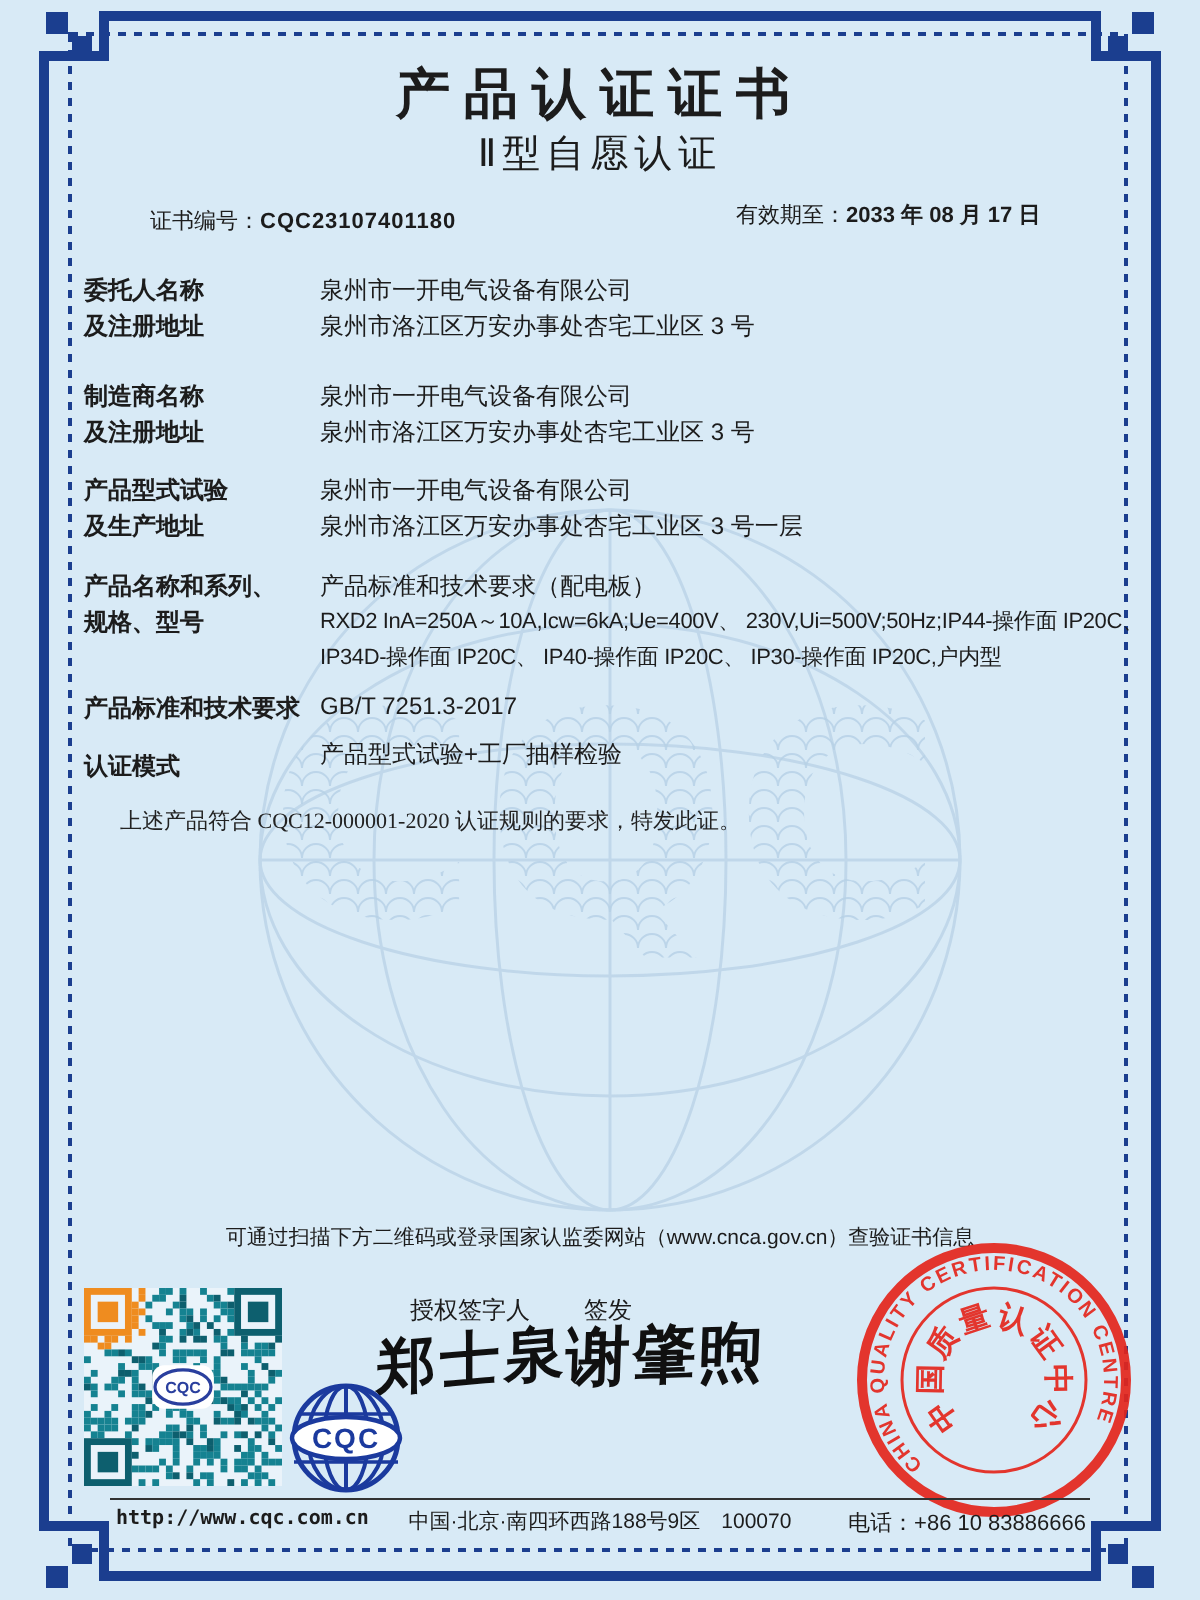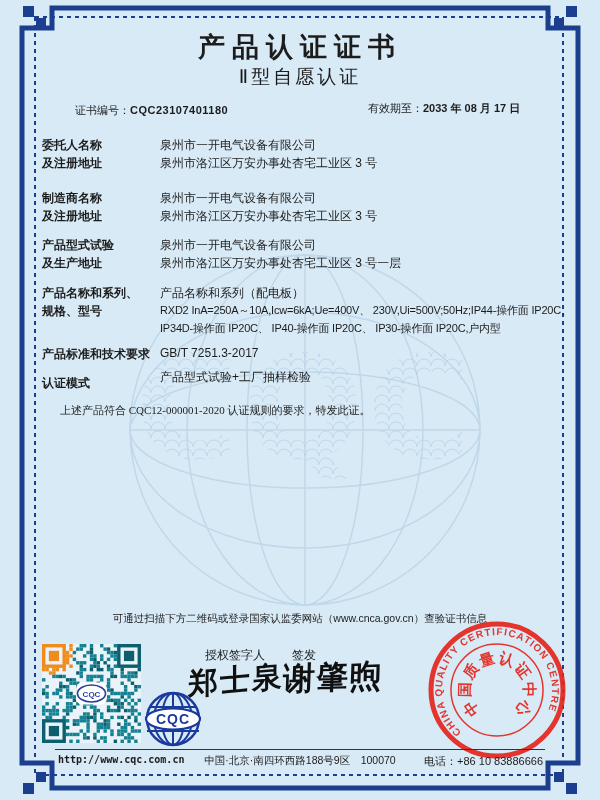--- a/index.html
+++ b/index.html
@@ -91,21 +91,21 @@
   <span class="abs val" style="top:190px">泉州市一开电气设备有限公司</span>
   <span class="abs lbl" style="top:208px">及注册地址</span>
   <span class="abs val" style="top:208px">泉州市洛江区万安办事处杏宅工业区 3 号</span>
 
   <span class="abs lbl" style="top:237px">产品型式试验</span>
   <span class="abs val" style="top:237px">泉州市一开电气设备有限公司</span>
   <span class="abs lbl" style="top:255px">及生产地址</span>
   <span class="abs val" style="top:255px">泉州市洛江区万安办事处杏宅工业区 3 号一层</span>
 
   <span class="abs lbl" style="top:285px">产品名称和系列、</span>
-  <span class="abs val" style="top:285px">产品名称和系列（配电板）</span>
+  <span class="abs val" style="top:285px">产品标准和技术要求（配电板）</span>
   <span class="abs lbl" style="top:303px">规格、型号</span>
   <span class="abs val sm" style="top:303px">RXD2 InA=250A～10A,Icw=6kA;Ue=400V、 230V,Ui=500V;50Hz;IP44-操作面 IP20C、</span>
   <span class="abs val sm" style="top:321px">IP34D-操作面 IP20C、 IP40-操作面 IP20C、 IP30-操作面 IP20C,户内型</span>
 
   <span class="abs lbl" style="top:346px">产品标准和技术要求</span>
   <span class="abs val" style="top:346px">GB/T 7251.3-2017</span>
 
   <span class="abs lbl" style="top:375px">认证模式</span>
   <span class="abs val" style="top:369px">产品型式试验+工厂抽样检验</span>
 

